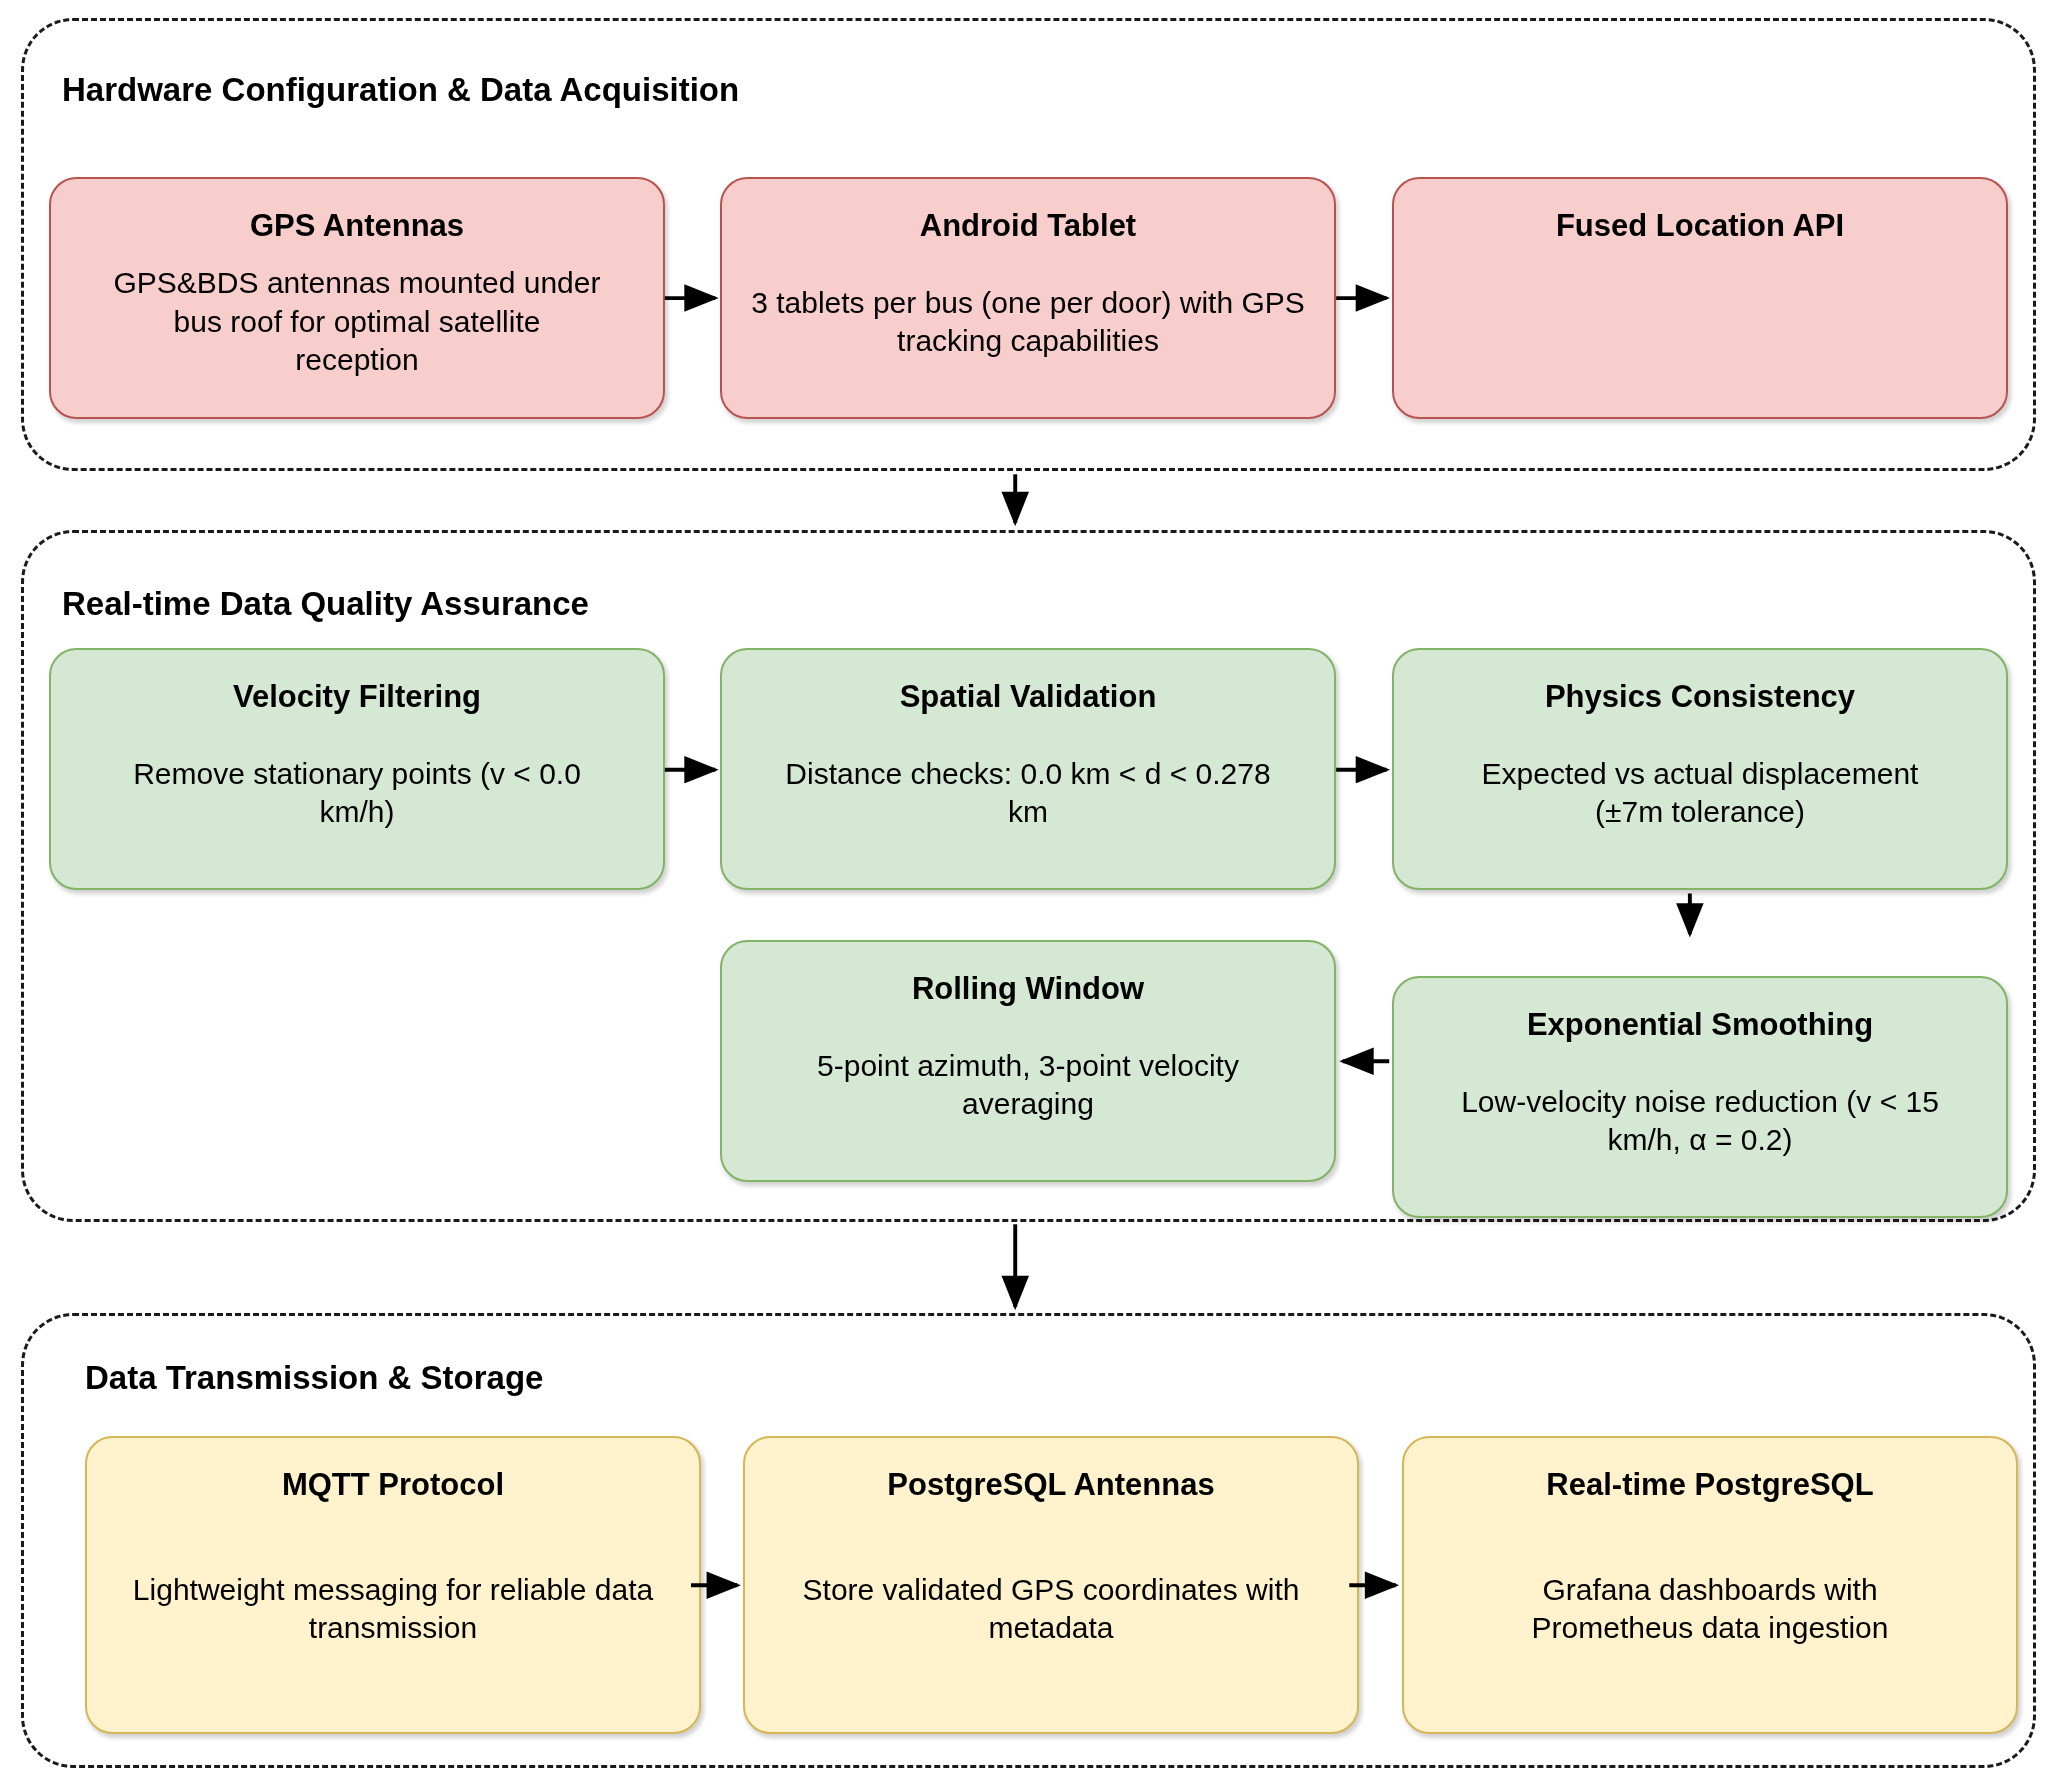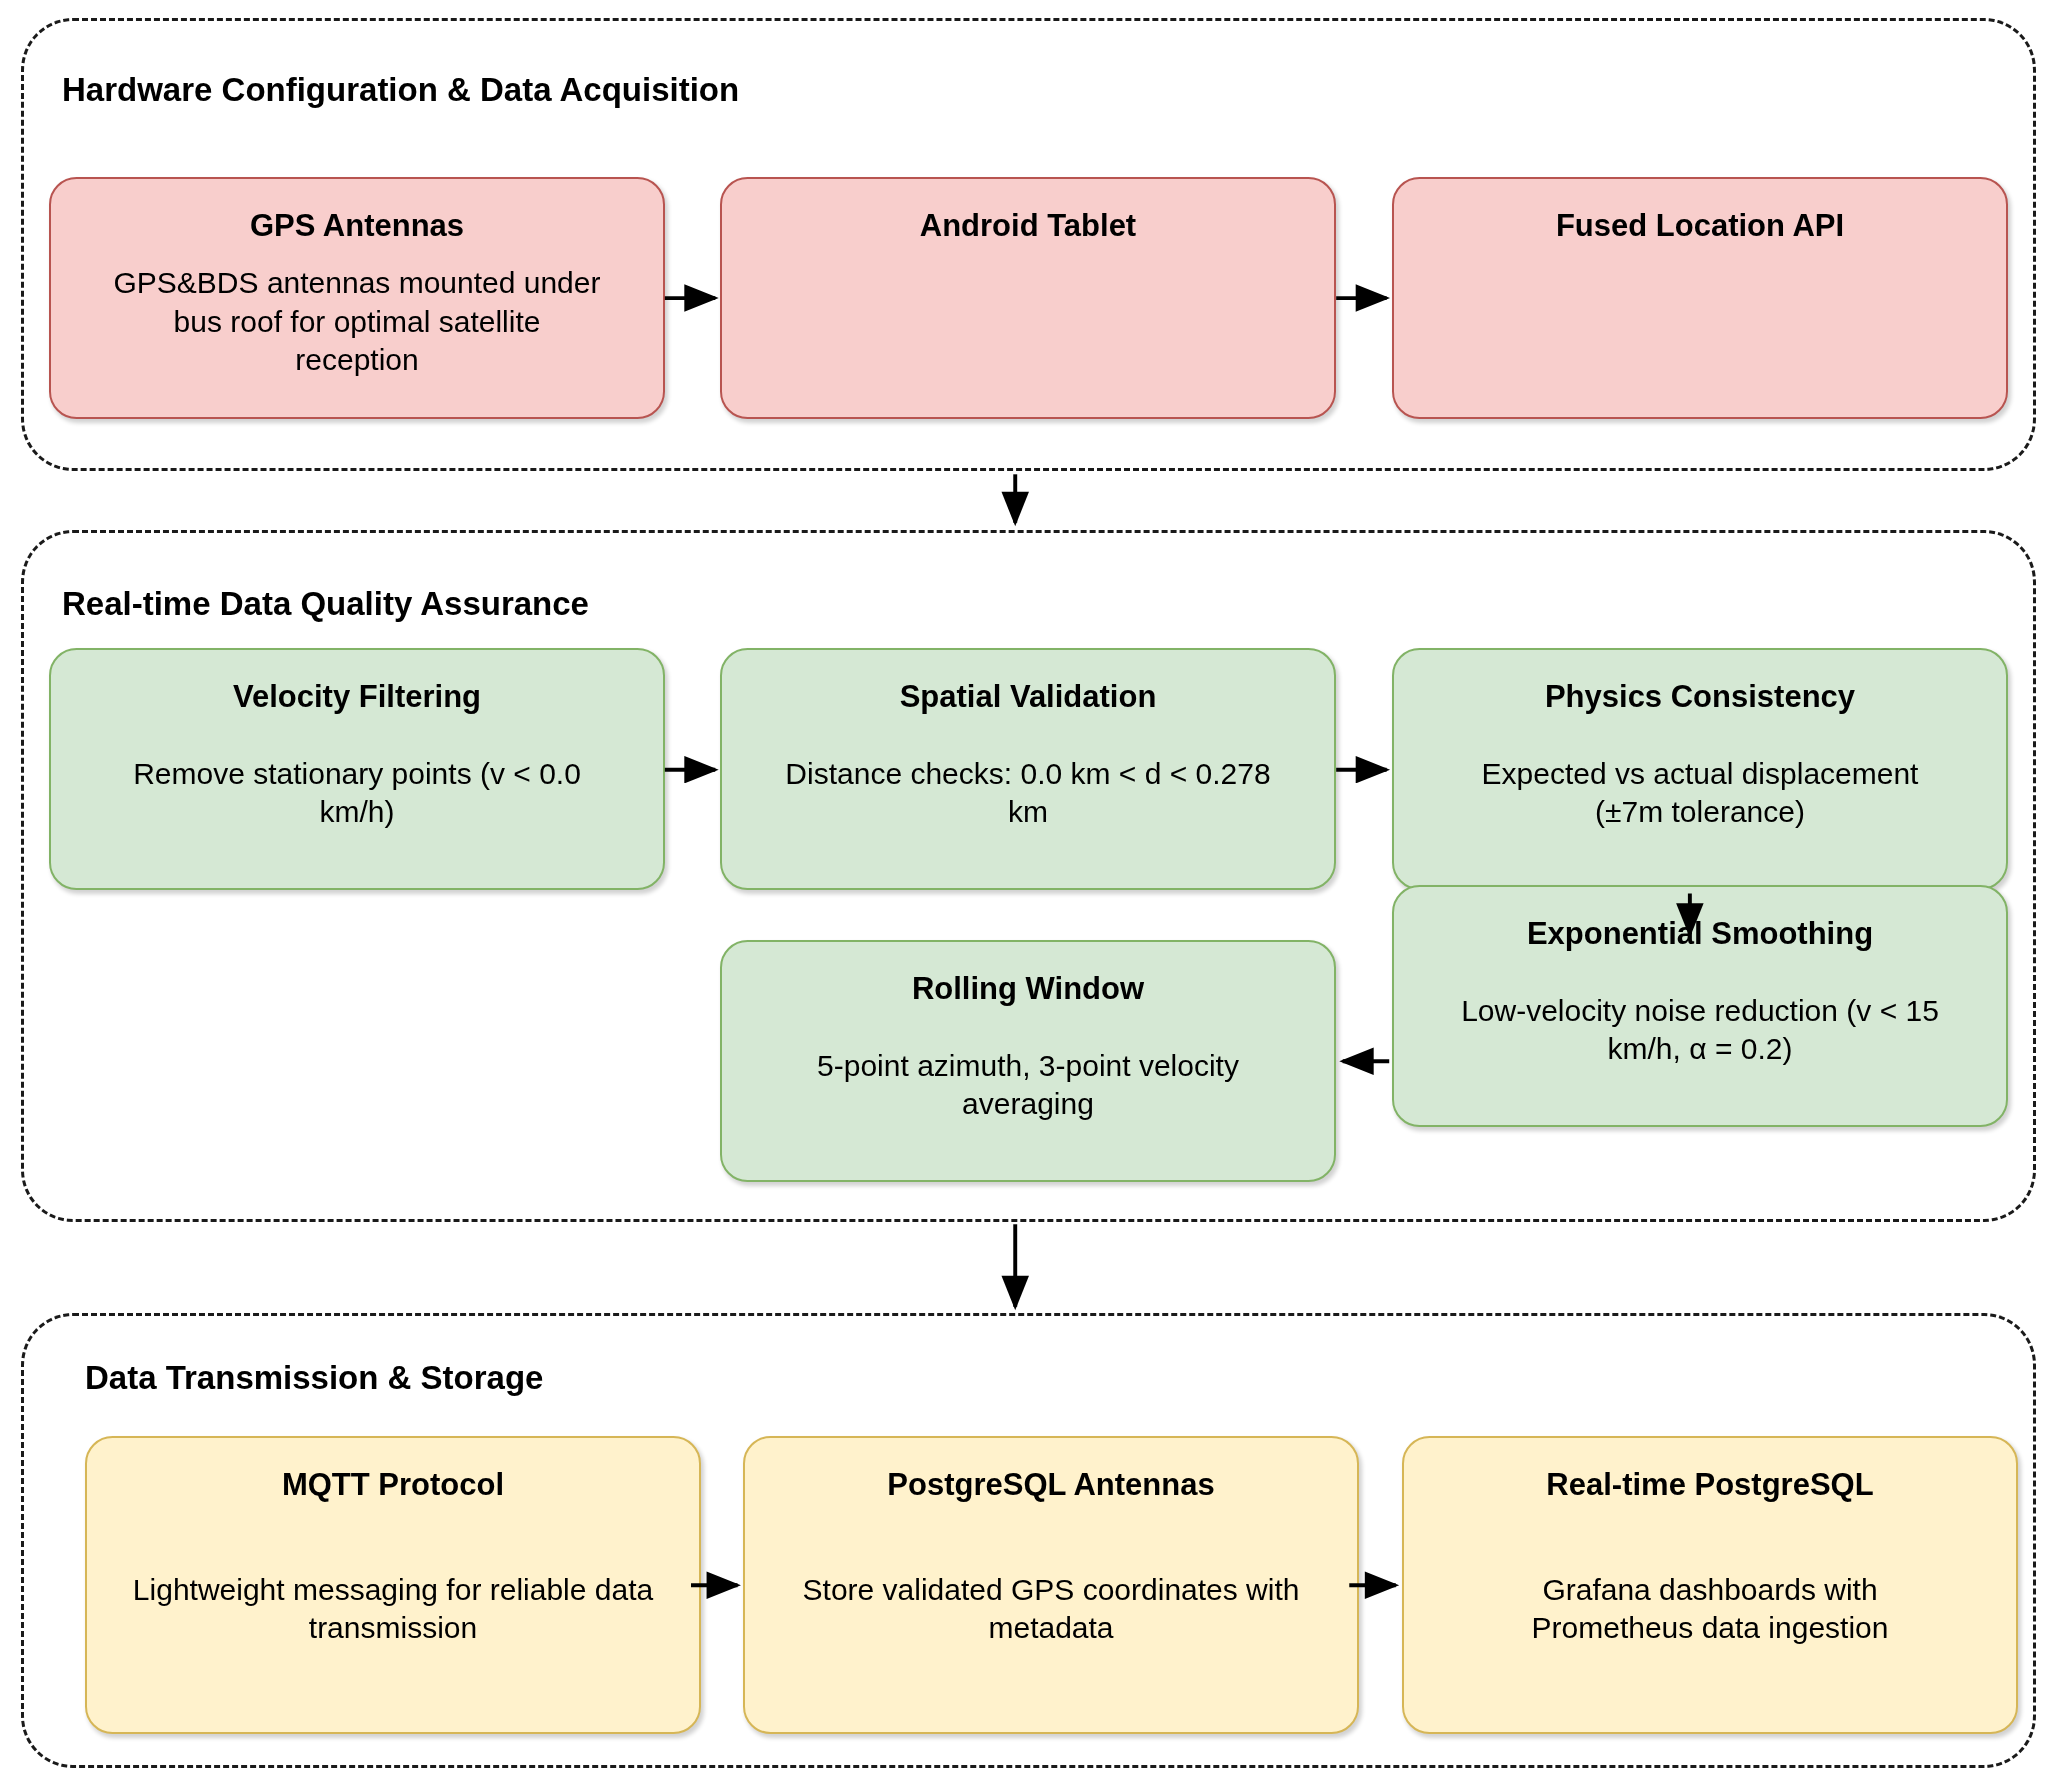--- a/index.html
+++ b/index.html
@@ -81,20 +81,23 @@
   <div class="sec-title" style="left:85px; top:1359px;">Data Transmission &amp; Storage</div>
 
   <div class="box" style="left: 49px; top: 177px; background: rgb(248, 206, 204); border-color: rgb(184, 84, 80);">
     <div class="bt">GPS Antennas</div>
     <div class="bb">
       <span class="mw760">GPS&amp;BDS antennas mounted under bus roof for optimal satellite reception</span>
     </div>
   </div>
   <div class="box" style="left: 720px; top: 177px; background: rgb(248, 206, 204); border-color: rgb(184, 84, 80);">
     <div class="bt">Android Tablet</div>
+    <div class="bb">
+      <span class="mw870">3 tablets per bus (one per door) with GPS tracking capabilities</span>
+    </div>
   </div>
   <div class="box" style="left: 1392px; top: 177px; background: rgb(248, 206, 204); border-color: rgb(184, 84, 80);">
     <div class="bt">Fused Location API</div>
   </div>
 
   <div class="box" style="left: 49px; top: 648px; background: rgb(213, 232, 212); border-color: rgb(130, 179, 102);">
     <div class="bt">Velocity Filtering</div>
     <div class="bb">
       <span class="mw780">Remove stationary points (v &lt; 0.0 km/h)</span>
     </div>
@@ -111,21 +114,21 @@
       <span class="mw760">Expected vs actual displacement (±7m tolerance)</span>
     </div>
   </div>
 
   <div class="box" style="left: 720px; top: 940px; background: rgb(213, 232, 212); border-color: rgb(130, 179, 102);">
     <div class="bt">Rolling Window</div>
     <div class="bb">
       <span class="mw780">5-point azimuth, 3-point velocity averaging</span>
     </div>
   </div>
-  <div class="box" style="left: 1392px; top: 885px; background: rgb(213, 232, 212); border-color: rgb(130, 179, 102);">
+  <div class="box" style="left: 1392px; top: 976px; background: rgb(213, 232, 212); border-color: rgb(130, 179, 102);">
     <div class="bt">Exponential Smoothing</div>
     <div class="bb">
       <span class="mw820">Low-velocity noise reduction (v &lt; 15 km/h, α = 0.2)</span>
     </div>
   </div>
 
   <div class="box tall" style="left: 85px; top: 1436px; background: rgb(255, 242, 204); border-color: rgb(214, 182, 86);">
     <div class="bt">MQTT Protocol</div>
     <div class="bb">
       <span class="mw800">Lightweight messaging for reliable data transmission</span>

